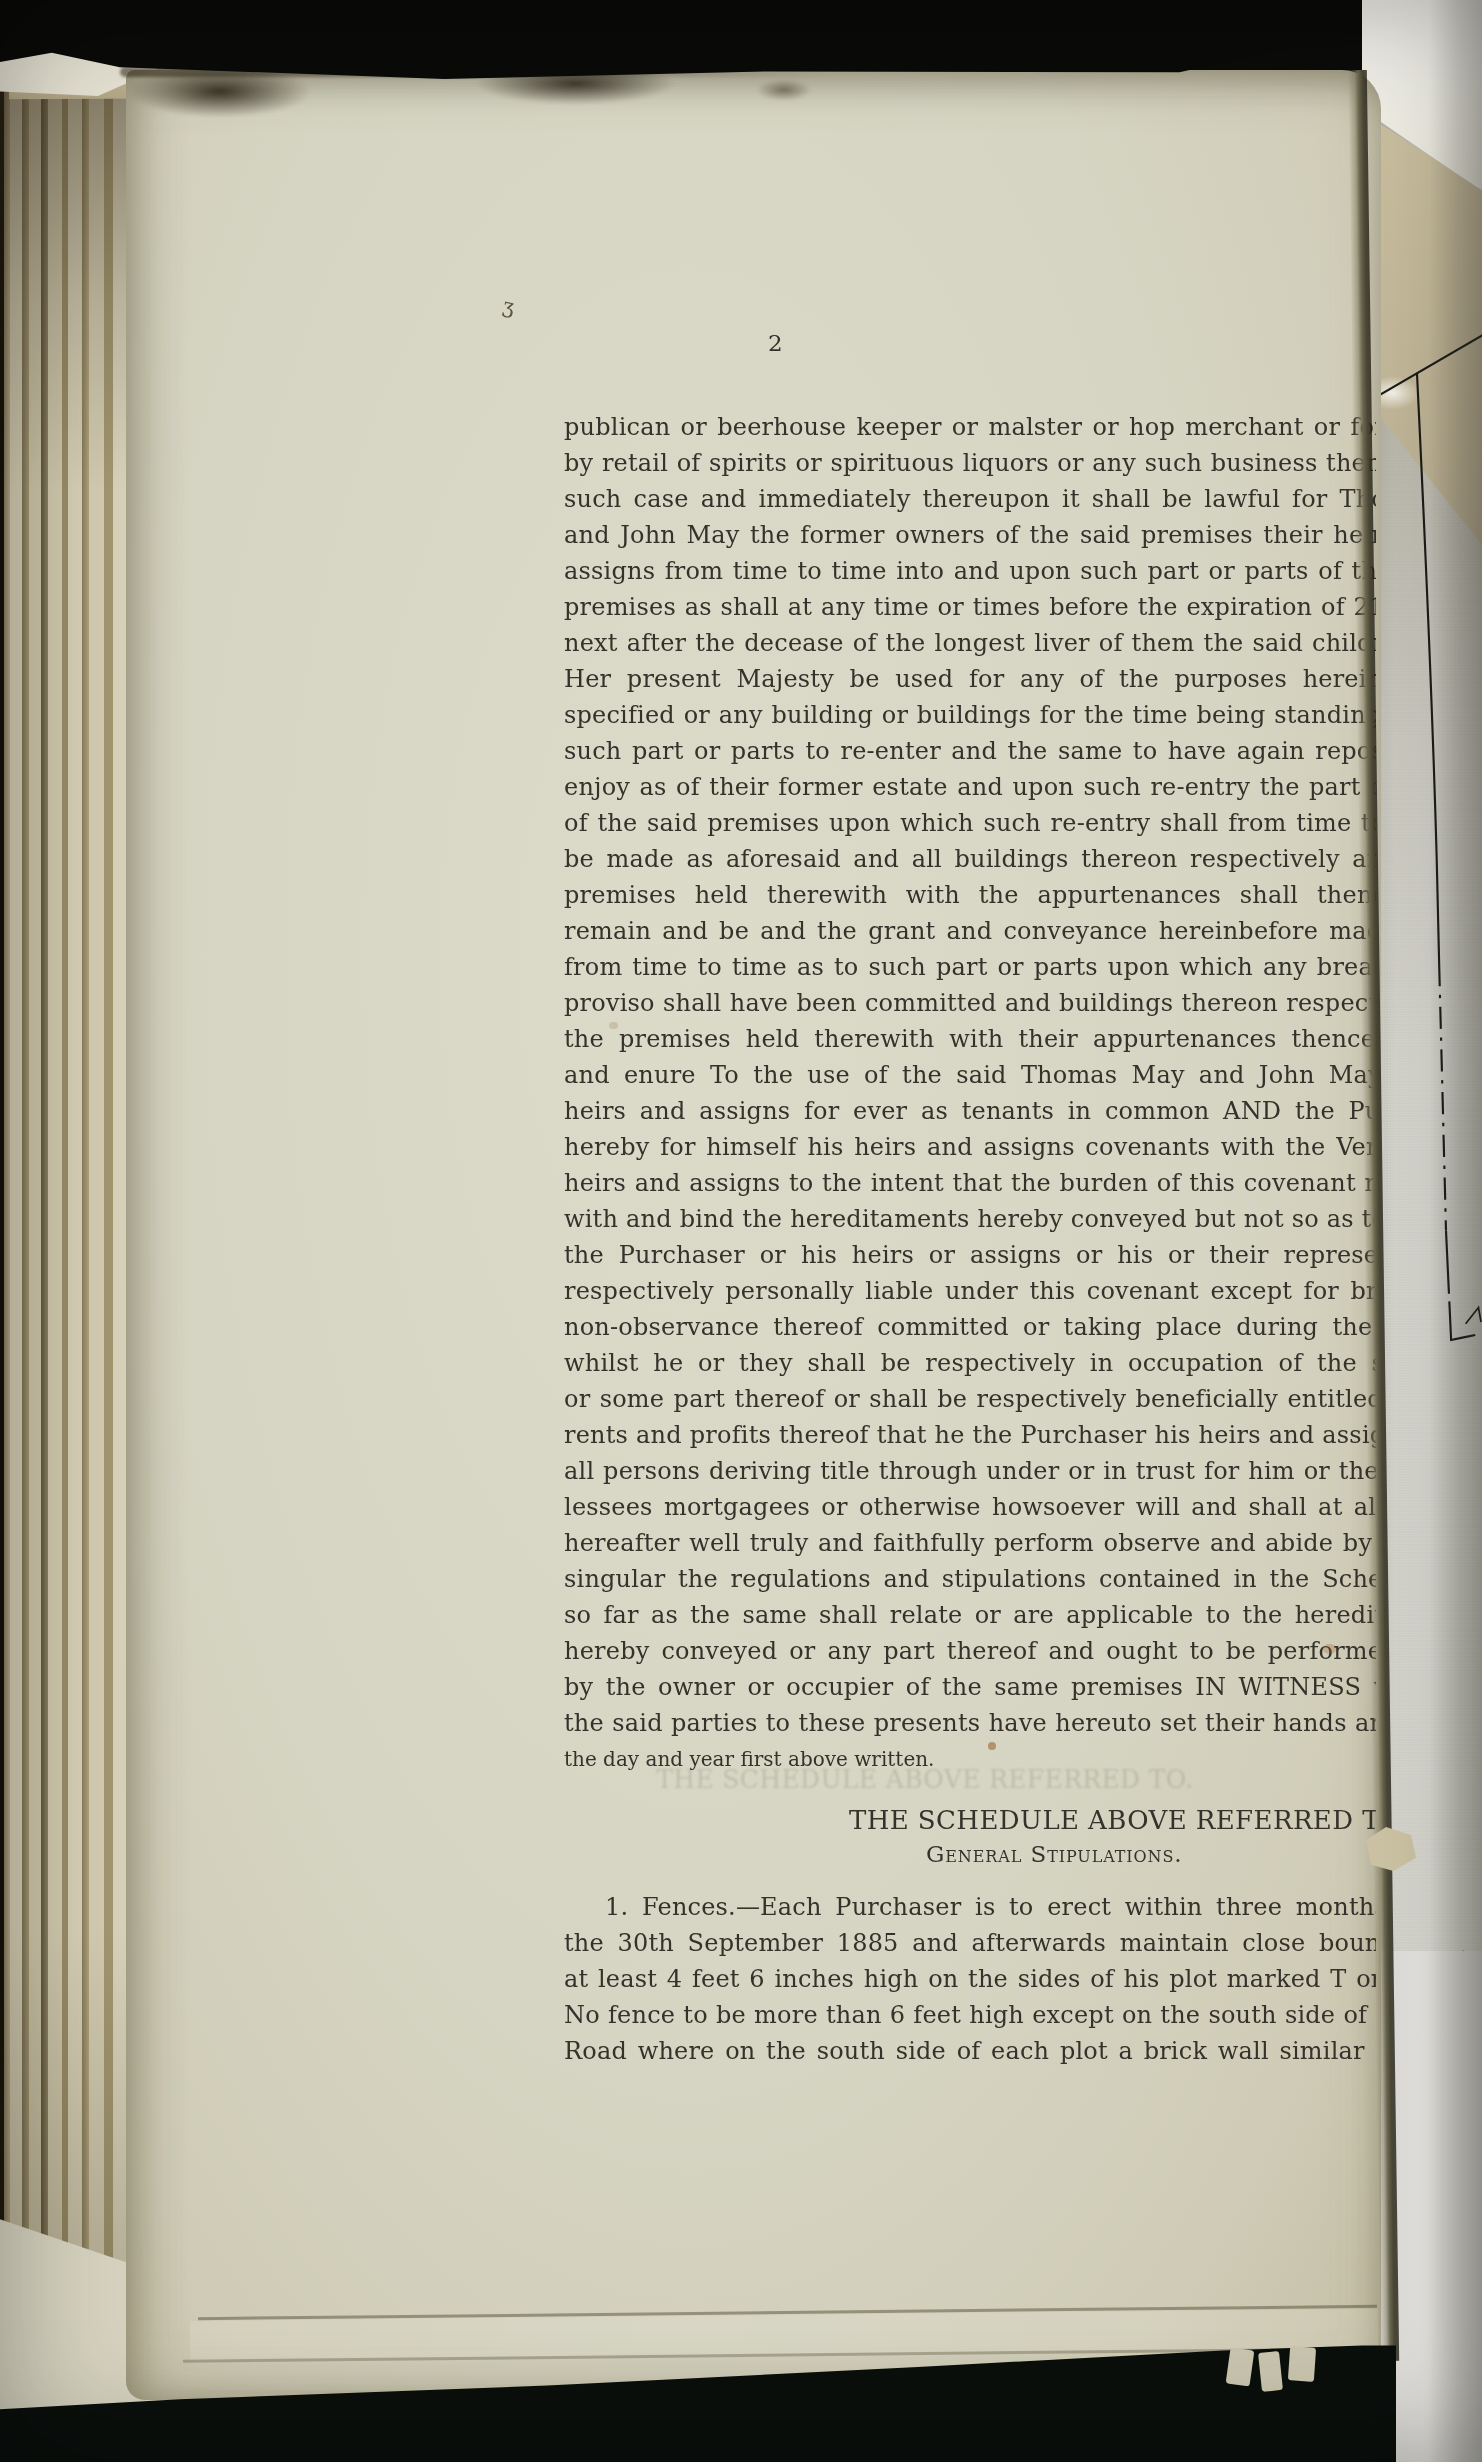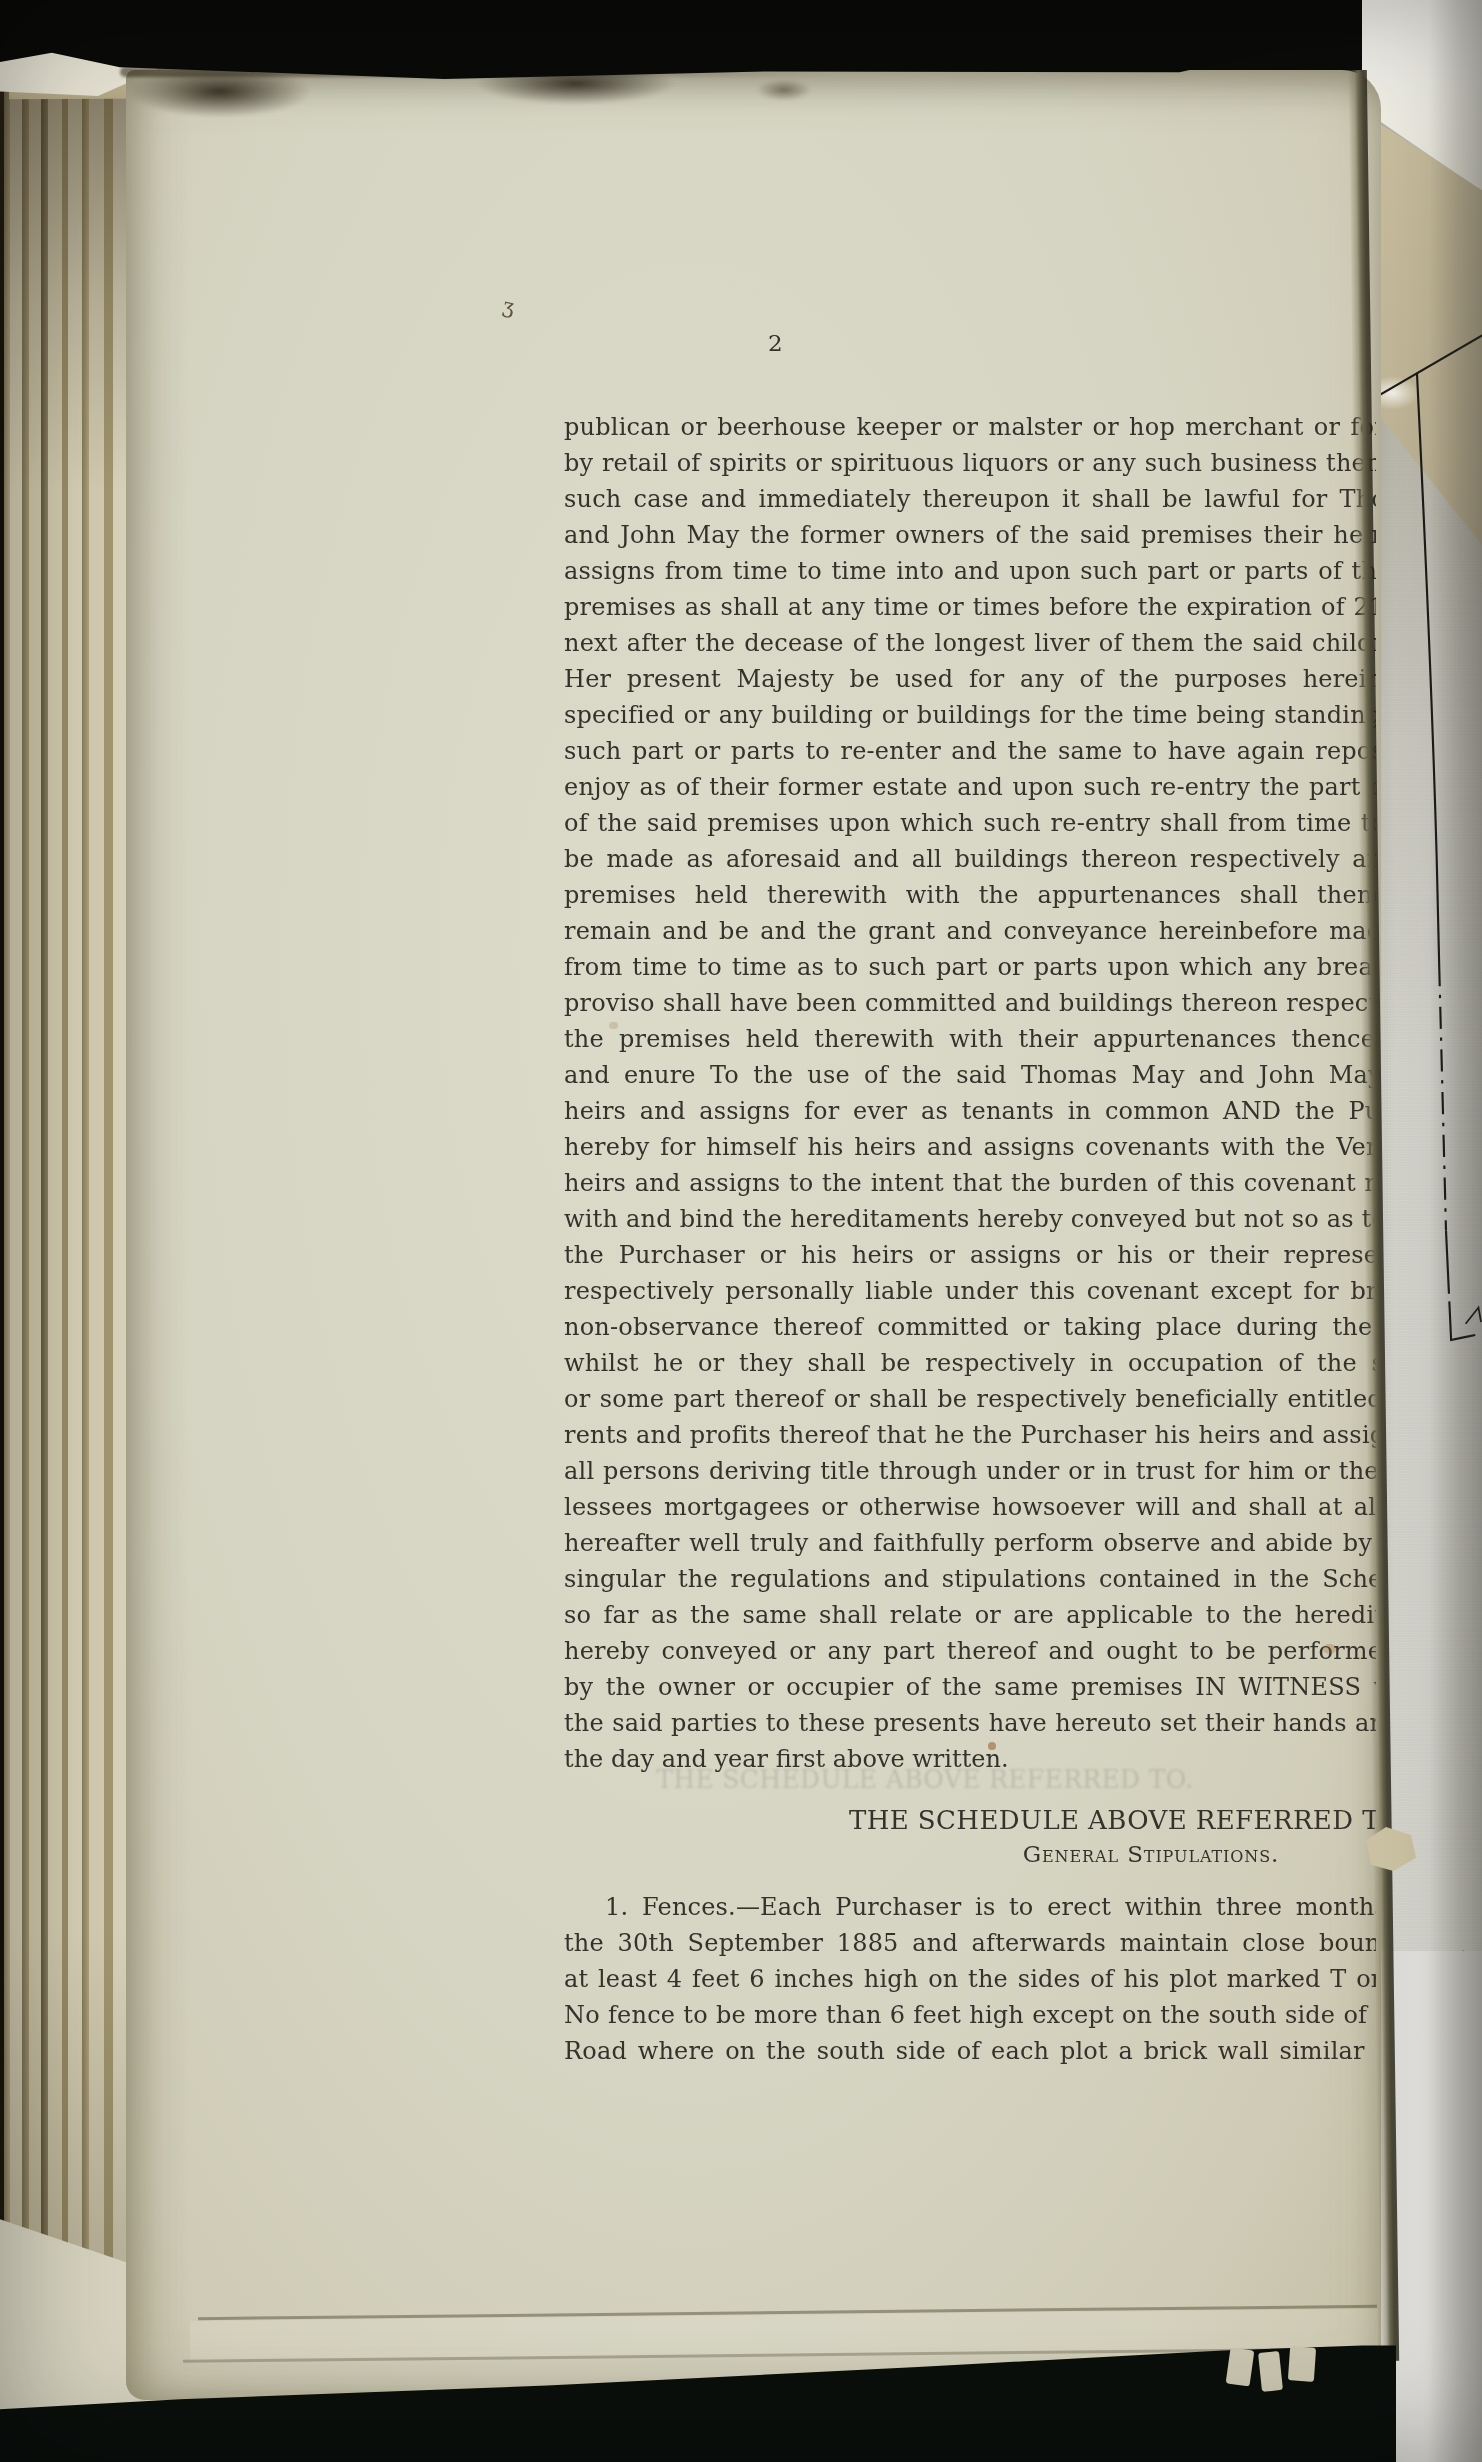--- a/index.html
+++ b/index.html
@@ -100,23 +100,23 @@
   .tab{position:absolute;background:#c8c4ae;z-index:9;border-radius:3.4px;}
   .tab.t1{left:1228px;top:2349px;width:24px;height:36px;transform:rotate(8deg);}
   .tab.t2{left:1260px;top:2352px;width:20.5px;height:39px;transform:rotate(-6deg);}
   .tab.t3{left:1289px;top:2347px;width:26px;height:34px;transform:rotate(4deg);}
 
   
   .text-clip{position:absolute;left:564px;top:409px;width:812px;height:1692px;overflow:hidden;z-index:3;
     color:#34322b;}
   .lines{width:872px;font-size:24px;line-height:36px;letter-spacing:0.2px;}
   .tline{text-align:justify;text-align-last:justify;white-space:normal;height:36px;overflow:hidden;}
-  .closing{font-size:24px;line-height:36px;}
+  .closing{font-size:20px;line-height:36px;}
   .sched-head{margin:28px 0 0 285px;font-size:26px;letter-spacing:0.4px;white-space:nowrap;}
-  .sched-sub{margin:6px 0 0 362px;font-size:23px;font-variant:small-caps;letter-spacing:0.9px;white-space:nowrap;text-align:center;}
+  .sched-sub{margin:6px 0 0 362px;font-size:23px;font-variant:small-caps;letter-spacing:0.9px;white-space:nowrap;}
   .ghost-head{position:absolute;left:81px;top:1355px;font-size:26px;letter-spacing:0.4px;white-space:nowrap;
     opacity:.15;filter:blur(1.1px);transform:scaleX(.96);}
   .stip{margin-top:22px;width:872px;font-size:24px;line-height:36px;letter-spacing:0.2px;}
   .stip .tline:first-child{text-indent:41px;}
   .page-num{position:absolute;left:768px;top:330px;font-size:23px;color:#34322b;z-index:3;}
 
   
   .plan-svg{position:absolute;left:0;top:0;}
 
   .vignette{position:absolute;inset:0;z-index:10;pointer-events:none;

